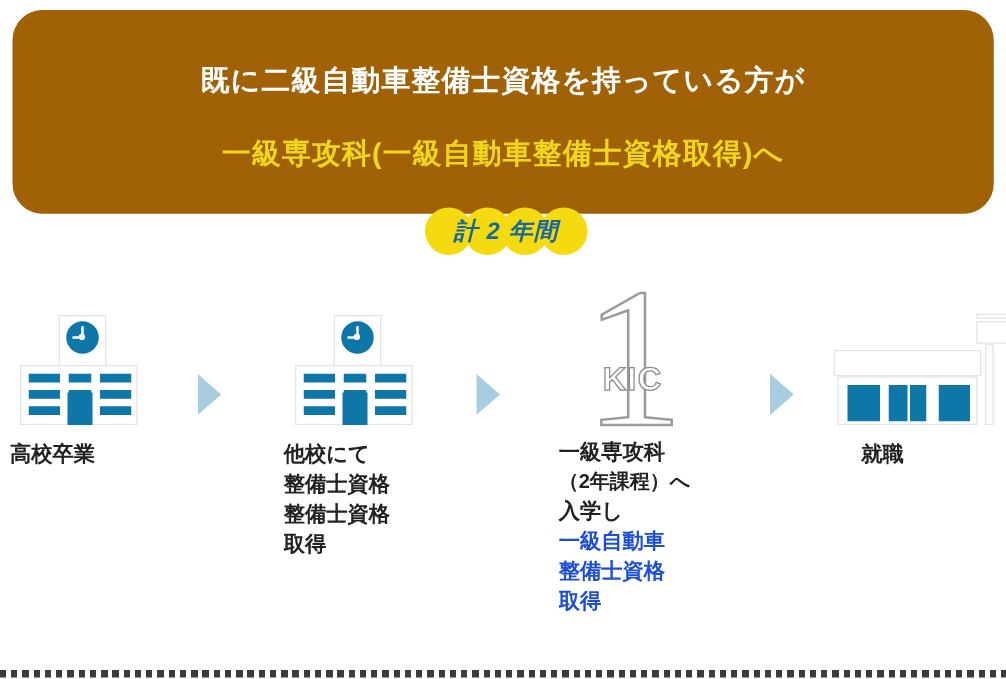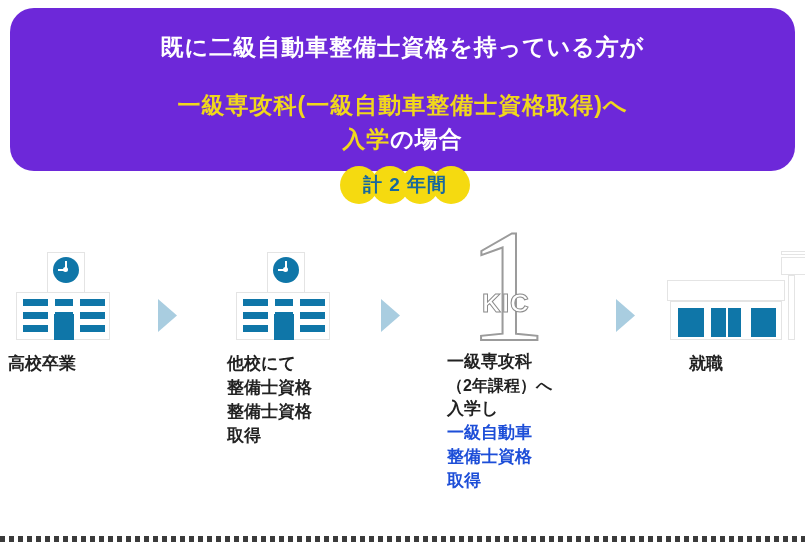--- a/index.html
+++ b/index.html
@@ -6,41 +6,41 @@
   html,body { background:#ffffff; }
   body { font-family:"Liberation Sans","DejaVu Sans",sans-serif; }
   .canvas{
     position:relative; width:805px; height:543px;
     background:#ffffff; overflow:hidden;
   }
 
   
   .banner{
     position:absolute; left:10px; top:8px; width:785px; height:163px;
-    background:#6d28d9; border-radius:24px;
+    background:#a16207; border-radius:24px;
     display:flex; flex-direction:column; justify-content:center; align-items:center;
     padding-top:6px;
   }
   .banner .bline{
     font-size:23px; font-weight:bold; color:#ffffff;
     line-height:34px; text-align:center; letter-spacing:1px;
   }
   .banner .hl{ color:#f0d71c;margin-top:24px; }
 
   
   .badge{ position:absolute; left:340px; top:166px; width:130px; height:38px; }
   .badge .bump{
     position:absolute; top:0; width:38px; height:38px;
     background:#f5da10; border-radius:50%;
   }
   .badge .b1{ left:0; } .badge .b2{ left:31px; } .badge .b3{ left:61px; } .badge .b4{ left:92px; }
   .badge .badge-label{
     position:absolute; left:0; top:0; width:100%; height:100%;
     display:flex; align-items:center; justify-content:center;
-    font-size:19px; font-weight:bold; color:#17689e; letter-spacing:1px;
+    font-size:19px; font-weight:bold; color:#17689e; letter-spacing:1px;font-style:italic;
   }
 
   
   .school{ position:absolute; width:94px; height:88px; }
   .school .tower{
     position:absolute; left:31px; top:0; width:38px; height:44px;
     background:#ffffff; border:1px solid #e4e4e4; border-bottom:none;
   }
   .school .clock{
     position:absolute; left:5px; top:4px; width:26px; height:26px;
@@ -106,21 +106,20 @@
   }
 </style>
 </head>
 <body>
 
 <div class="canvas">
 
   <div class="banner">
     <div class="bline">既に二級自動車整備士資格を持っている方が</div>
     <div class="bline hl">一級専攻科(一級自動車整備士資格取得)へ</div>
-    <div class="bline"><span class="hl">入学</span><span>の場合</span></div>
   </div>
 
   <div class="badge">
     <div class="bump b1"></div>
     <div class="bump b2"></div>
     <div class="bump b3"></div>
     <div class="bump b4"></div>
     <div class="badge-label">計 2 年間</div>
   </div>
 

